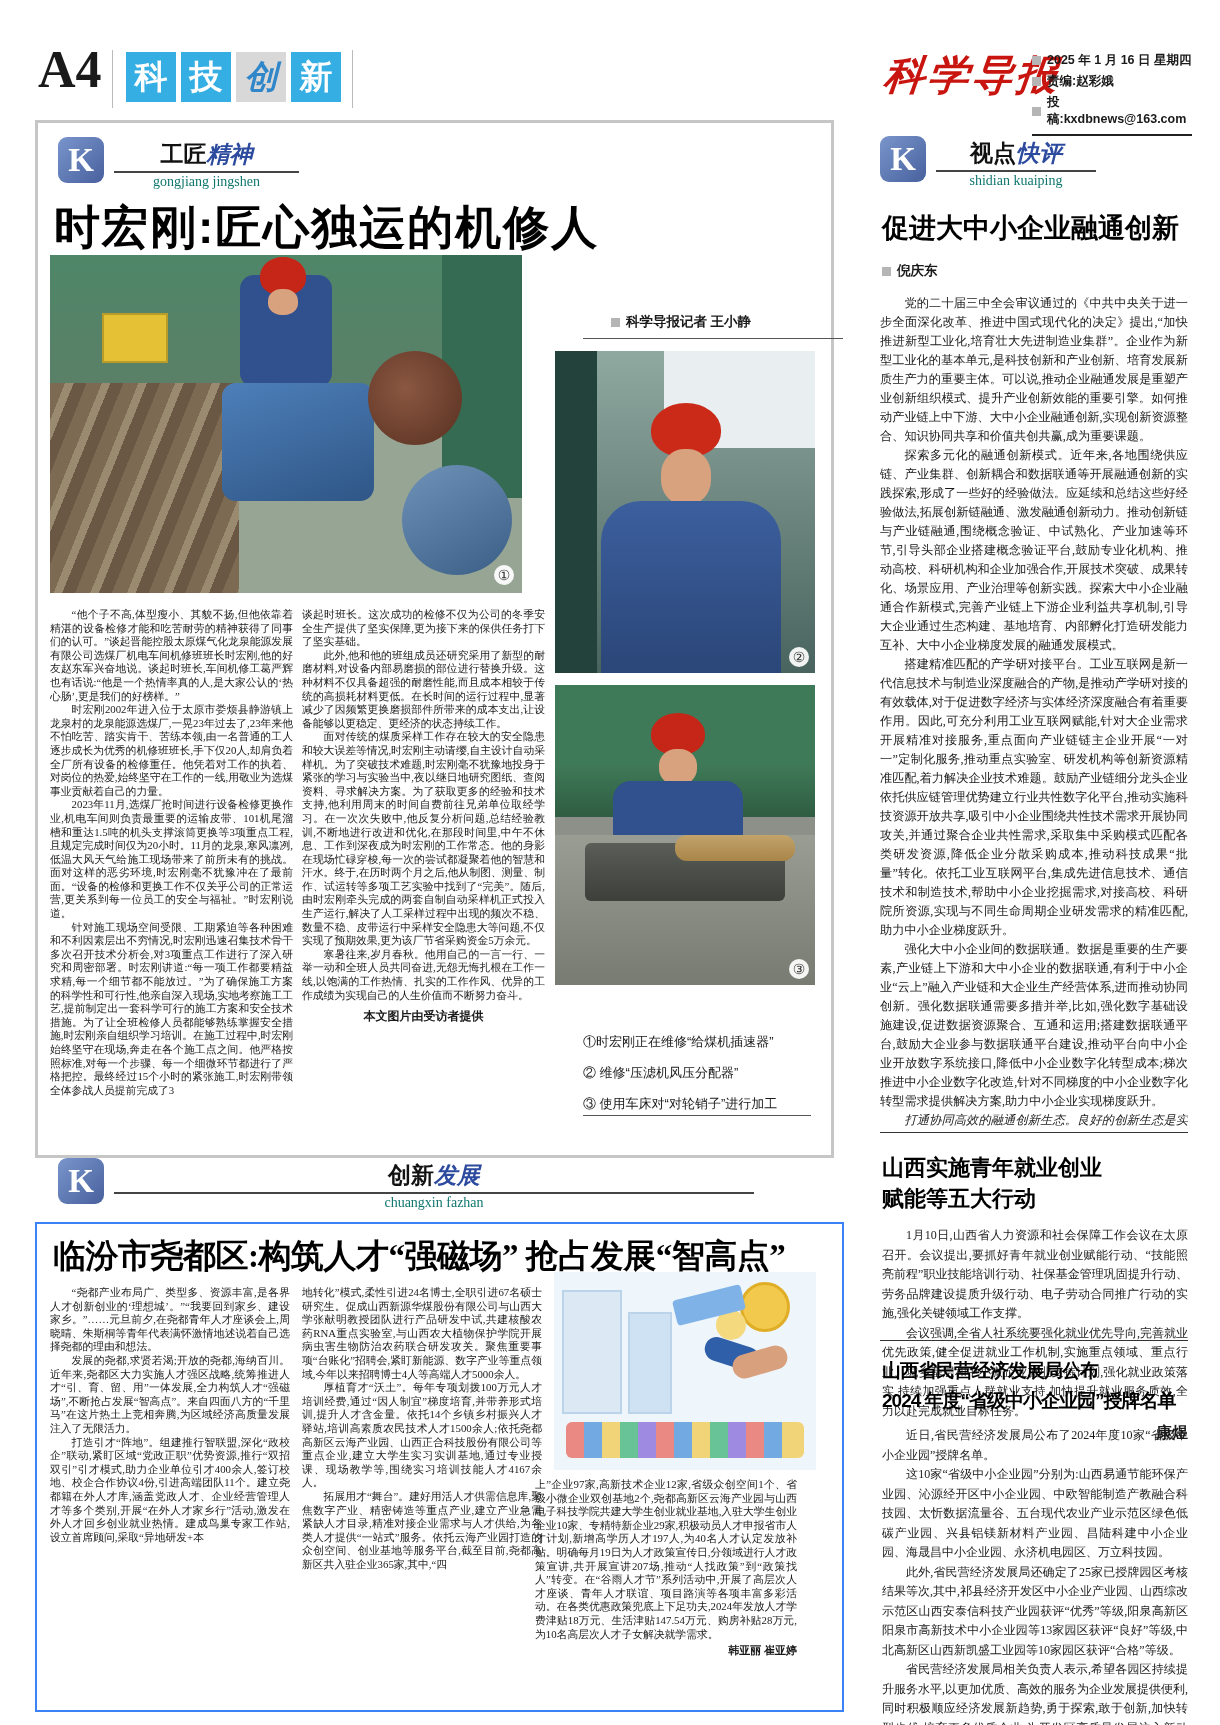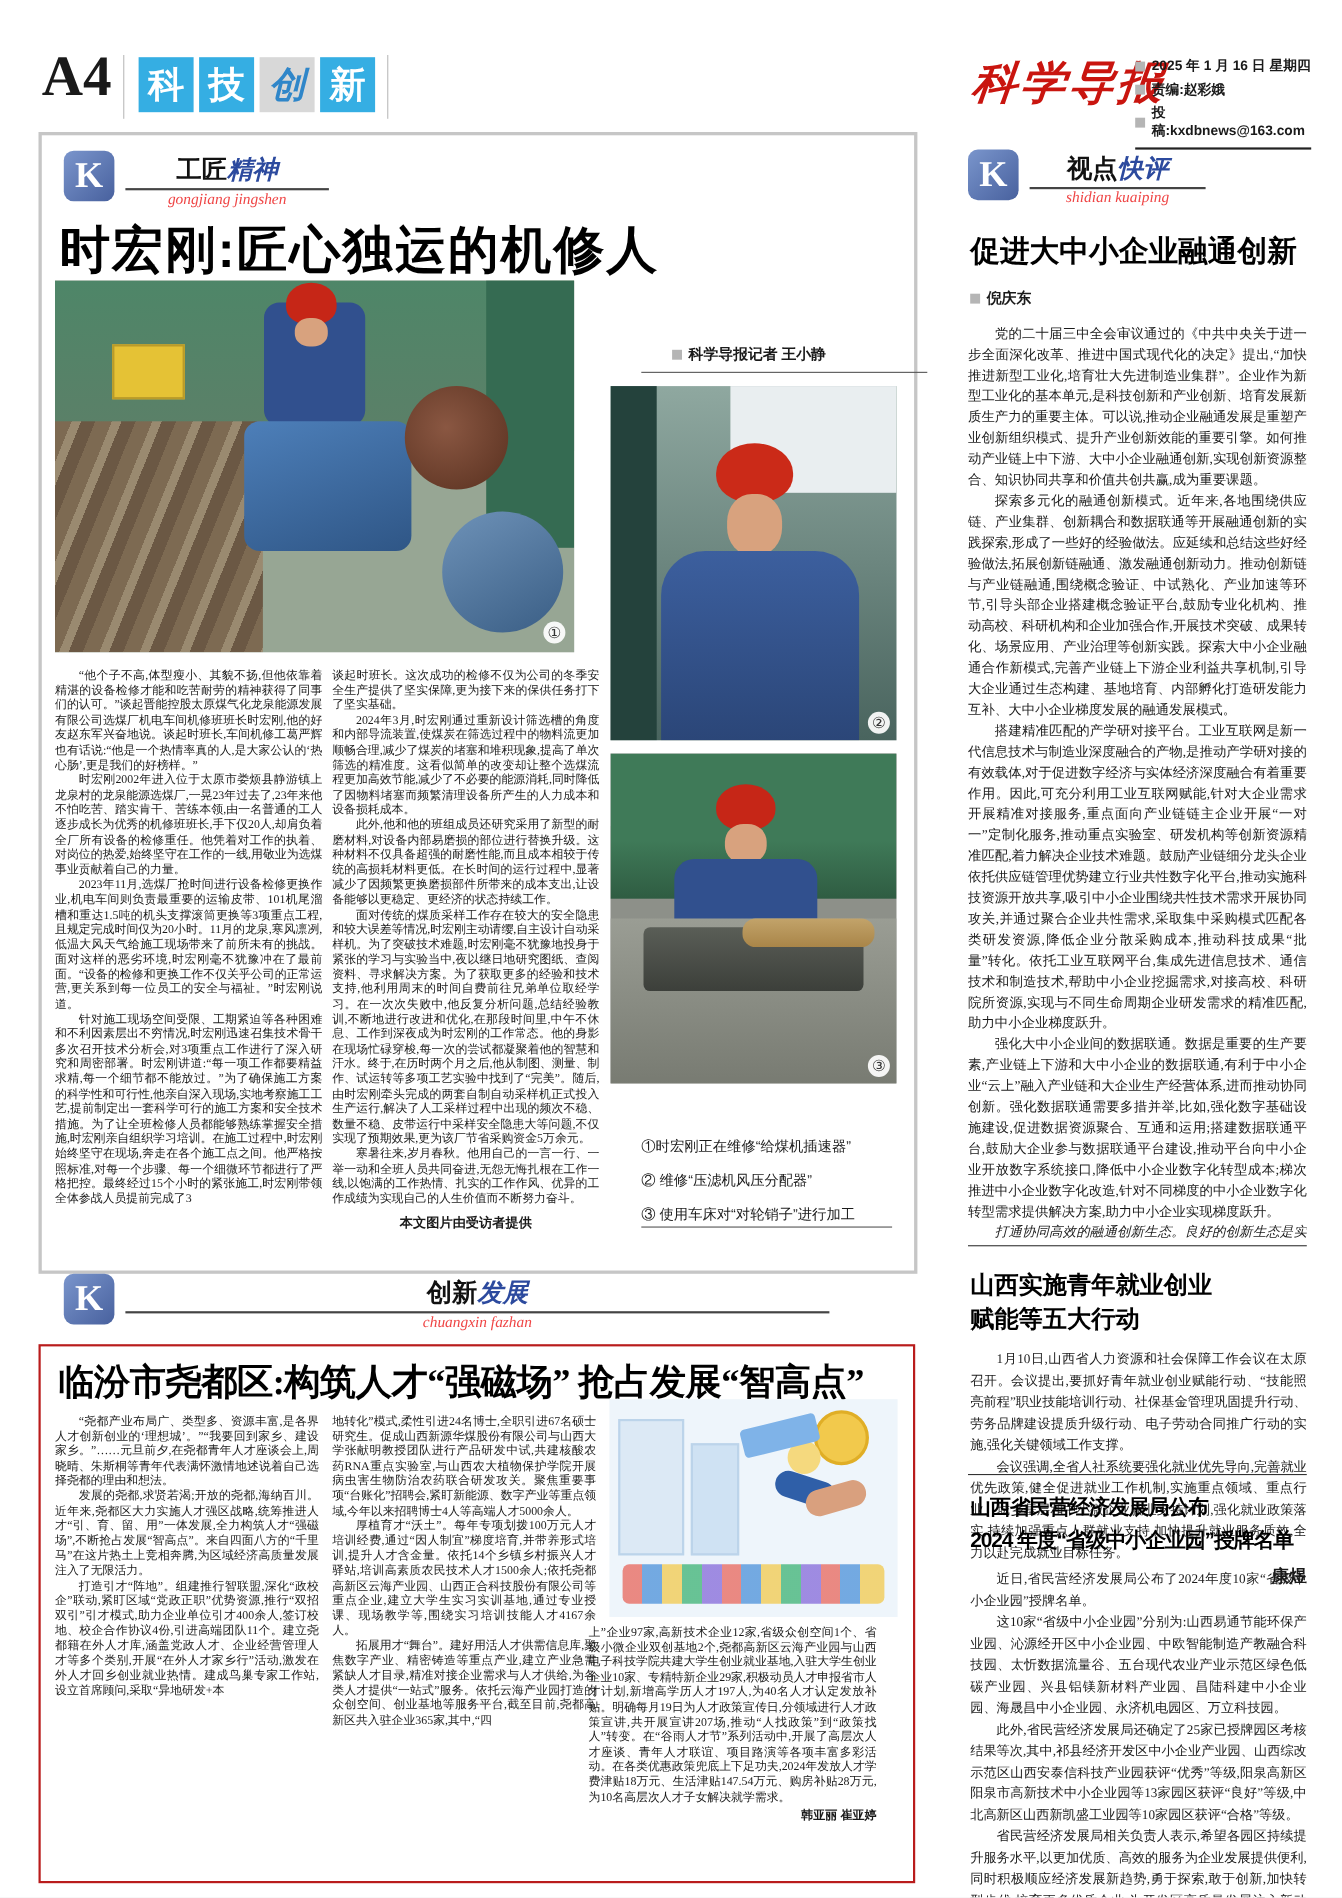--- a/index.html
+++ b/index.html
@@ -22,25 +22,25 @@
   .sq{width:9px;height:9px;background:#b5b5b5;margin-right:6px;flex:0 0 auto;}
 
   
   .badge{display:flex;align-items:flex-start;}
   .badge-k{width:46px;height:46px;border-radius:9px;background:linear-gradient(135deg,#7a95cc,#48619e);
            color:#fff;font-size:33px;font-weight:bold;display:flex;align-items:center;justify-content:center;}
   .badge-text{margin-left:10px;padding-top:2px;text-align:center;}
   .badge-title{font-family:"Liberation Sans",sans-serif;font-weight:bold;font-size:23px;color:#111;}
   .badge-title .script{color:#2c4a9e;font-family:"Liberation Serif",serif;font-style:italic;font-weight:900;}
   .badge-rule{height:2px;background:#444;margin-top:1px;}
-  .badge-pinyin{font-style:italic;color:#ef4444;font-size:14px;margin-top:1px;}
+  .badge-pinyin{color:#0f766e;font-size:14px;margin-top:1px;}
 
   
   .frame1{left:35px;top:120px;width:793px;height:1032px;border:3px solid #c6c6c6;}
-  .frame2{left:35px;top:1222px;width:793px;height:486px;border:2px solid #b91c1c;}
+  .frame2{left:35px;top:1222px;width:793px;height:486px;border:2px solid #3b82f6;padding-left:12px;}
 
   
   .headline-main{font-family:"Liberation Sans",sans-serif;font-weight:900;font-size:46px;letter-spacing:2px;color:#000;}
   .headline-view{font-family:"Liberation Sans",sans-serif;font-weight:900;font-size:27px;color:#000;}
   .headline-bottom{font-weight:900;font-size:33px;letter-spacing:-0.5px;color:#000;}
   .byline{font-size:13.5px;font-weight:bold;border-bottom:1.5px solid #555;padding:0 0 7px 28px;display:flex;align-items:center;}
   .author{display:flex;align-items:center;font-size:13.5px;font-weight:bold;}
   .bt{font-size:10.8px;line-height:13.6px;text-align:justify;overflow:hidden;}
   .bt p{text-indent:2em;margin:0;}
   .cont p:first-child{text-indent:0;}
@@ -148,21 +148,20 @@
 
     <div class="abs bt" style="left:12px;top:485px;width:243px;height:532px;">
         <p class="">“他个子不高,体型瘦小、其貌不扬,但他依靠着精湛的设备检修才能和吃苦耐劳的精神获得了同事们的认可。”谈起晋能控股太原煤气化龙泉能源发展有限公司选煤厂机电车间机修班班长时宏刚,他的好友赵东军兴奋地说。谈起时班长,车间机修工葛严辉也有话说:“他是一个热情率真的人,是大家公认的‘热心肠’,更是我们的好榜样。”</p>
         <p class="">时宏刚2002年进入位于太原市娄烦县静游镇上龙泉村的龙泉能源选煤厂,一晃23年过去了,23年来他不怕吃苦、踏实肯干、苦练本领,由一名普通的工人逐步成长为优秀的机修班班长,手下仅20人,却肩负着全厂所有设备的检修重任。他凭着对工作的执着、对岗位的热爱,始终坚守在工作的一线,用敬业为选煤事业贡献着自己的力量。</p>
         <p class="">2023年11月,选煤厂抢时间进行设备检修更换作业,机电车间则负责最重要的运输皮带、101机尾溜槽和重达1.5吨的机头支撑滚筒更换等3项重点工程,且规定完成时间仅为20小时。11月的龙泉,寒风凛冽,低温大风天气给施工现场带来了前所未有的挑战。面对这样的恶劣环境,时宏刚毫不犹豫冲在了最前面。“设备的检修和更换工作不仅关乎公司的正常运营,更关系到每一位员工的安全与福祉。”时宏刚说道。</p>
         <p class="">针对施工现场空间受限、工期紧迫等各种困难和不利因素层出不穷情况,时宏刚迅速召集技术骨干多次召开技术分析会,对3项重点工作进行了深入研究和周密部署。时宏刚讲道:“每一项工作都要精益求精,每一个细节都不能放过。”为了确保施工方案的科学性和可行性,他亲自深入现场,实地考察施工工艺,提前制定出一套科学可行的施工方案和安全技术措施。为了让全班检修人员都能够熟练掌握安全措施,时宏刚亲自组织学习培训。在施工过程中,时宏刚始终坚守在现场,奔走在各个施工点之间。他严格按照标准,对每一个步骤、每一个细微环节都进行了严格把控。最终经过15个小时的紧张施工,时宏刚带领全体参战人员提前完成了3</p>
       </div>
     <div class="abs" style="left:264px;top:485px;width:243px;height:540px;">
       <div class="bt cont">
           <p class="">谈起时班长。这次成功的检修不仅为公司的冬季安全生产提供了坚实保障,更为接下来的保供任务打下了坚实基础。</p>
-          <p class="">2024年3月,时宏刚通过重新设计筛选槽的角度和内部导流装置,使煤炭在筛选过程中的物料流更加顺畅合理,减少了煤炭的堵塞和堆积现象,提高了单次筛选的精准度。这看似简单的改变却让整个选煤流程更加高效节能,减少了不必要的能源消耗,同时降低了因物料堵塞而频繁清理设备所产生的人力成本和设备损耗成本。</p>
           <p class="">此外,他和他的班组成员还研究采用了新型的耐磨材料,对设备内部易磨损的部位进行替换升级。这种材料不仅具备超强的耐磨性能,而且成本相较于传统的高损耗材料更低。在长时间的运行过程中,显著减少了因频繁更换磨损部件所带来的成本支出,让设备能够以更稳定、更经济的状态持续工作。</p>
           <p class="">面对传统的煤质采样工作存在较大的安全隐患和较大误差等情况,时宏刚主动请缨,自主设计自动采样机。为了突破技术难题,时宏刚毫不犹豫地投身于紧张的学习与实验当中,夜以继日地研究图纸、查阅资料、寻求解决方案。为了获取更多的经验和技术支持,他利用周末的时间自费前往兄弟单位取经学习。在一次次失败中,他反复分析问题,总结经验教训,不断地进行改进和优化,在那段时间里,中午不休息、工作到深夜成为时宏刚的工作常态。他的身影在现场忙碌穿梭,每一次的尝试都凝聚着他的智慧和汗水。终于,在历时两个月之后,他从制图、测量、制作、试运转等多项工艺实验中找到了“完美”。随后,由时宏刚牵头完成的两套自制自动采样机正式投入生产运行,解决了人工采样过程中出现的频次不稳、数量不稳、皮带运行中采样安全隐患大等问题,不仅实现了预期效果,更为该厂节省采购资金5万余元。</p>
           <p class="">寒暑往来,岁月春秋。他用自己的一言一行、一举一动和全班人员共同奋进,无怨无悔扎根在工作一线,以饱满的工作热情、扎实的工作作风、优异的工作成绩为实现自己的人生价值而不断努力奋斗。</p>
         </div>
       <div class="credit">本文图片由受访者提供</div>
     </div>
 
     <div class="abs caption-list" style="left:545px;top:910px;width:235px;">
         <p class="caption">①时宏刚正在维修“给煤机插速器”</p>
         <p class="caption">② 维修“压滤机风压分配器”</p>

